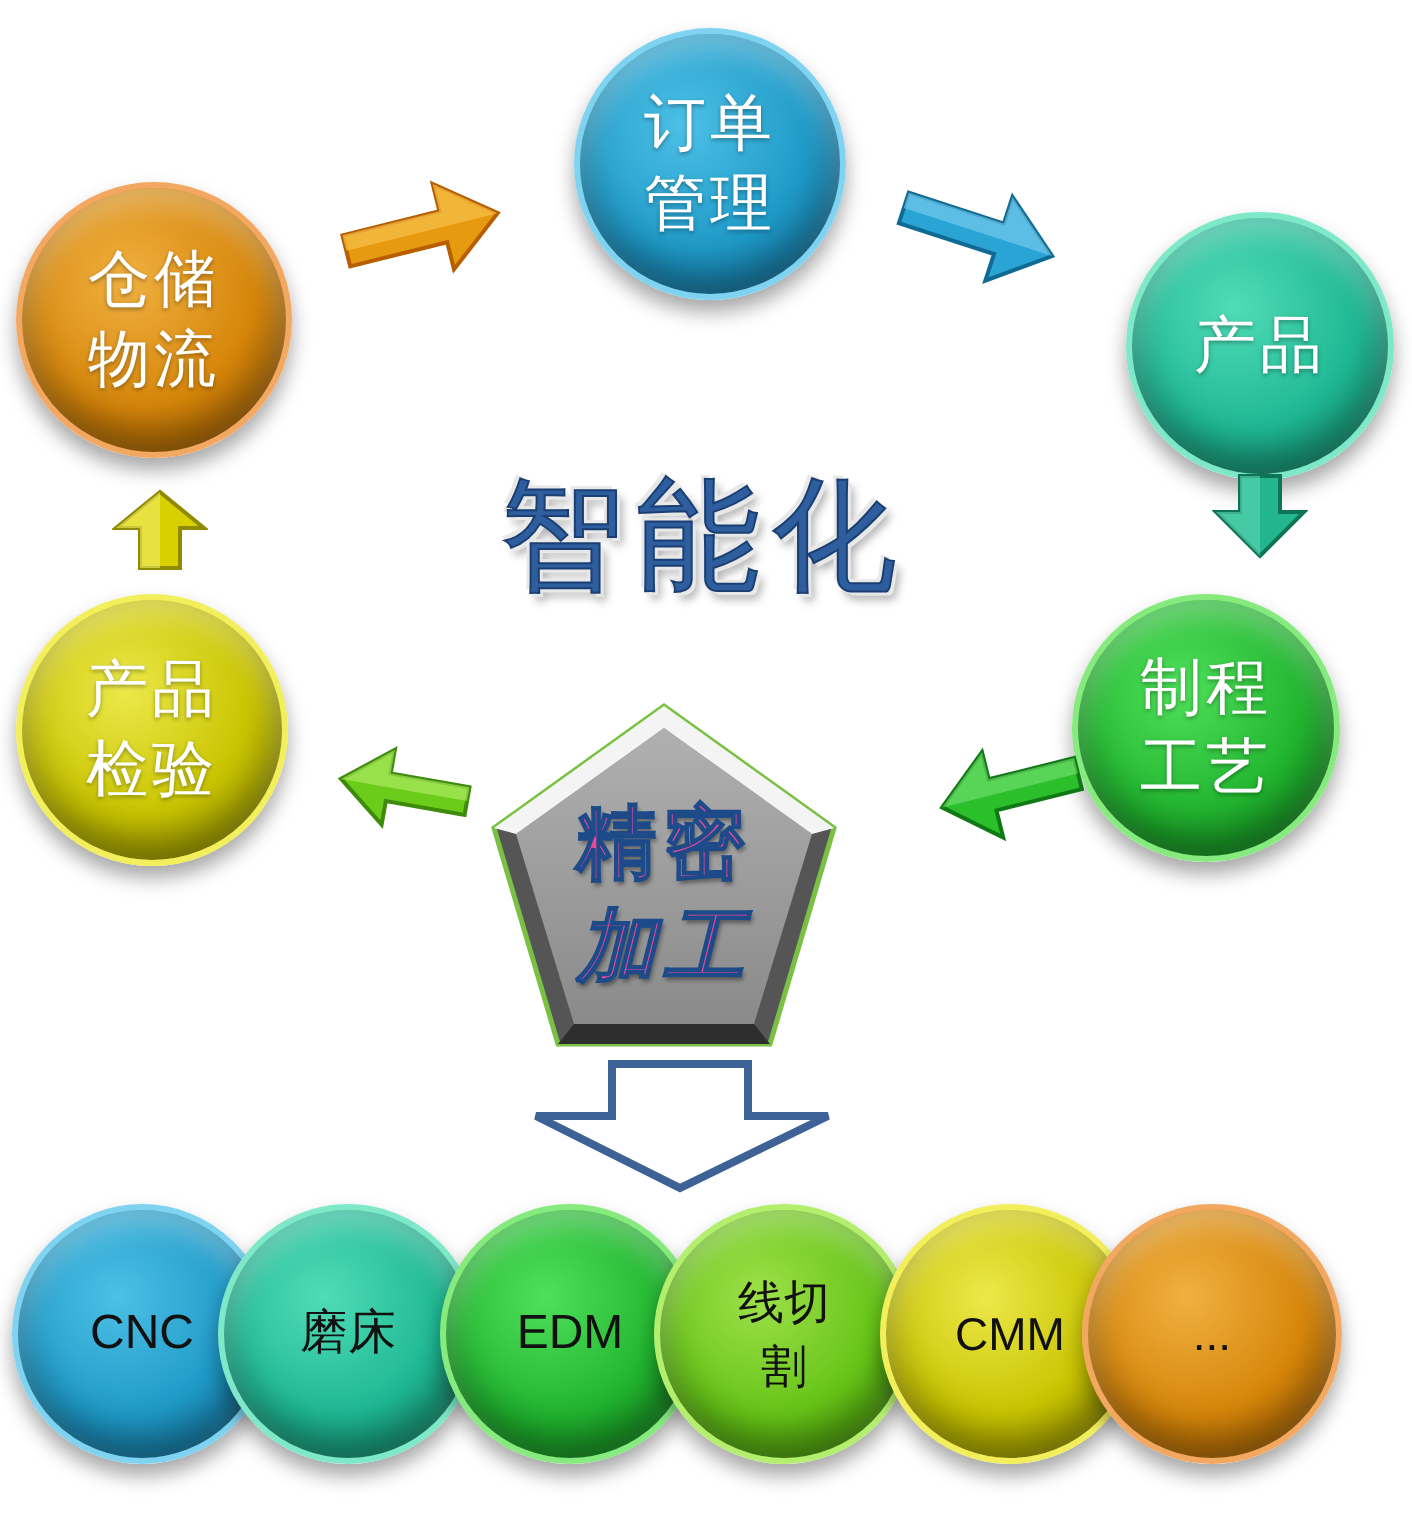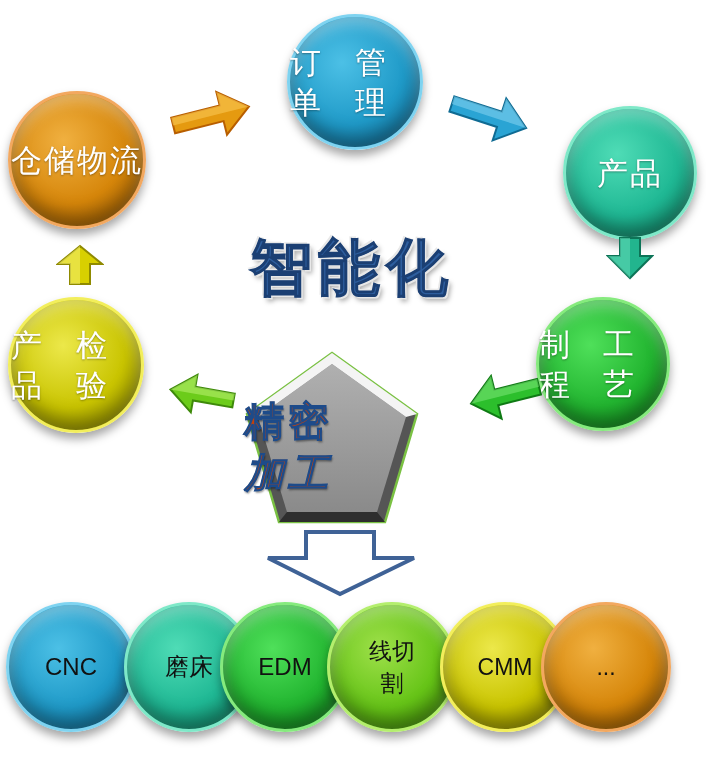--- a/index.html
+++ b/index.html
@@ -1,35 +1,35 @@
 <!DOCTYPE html>
 <html><head>
 <meta charset="utf-8">
 <style>
   html, body { margin:0; padding:0; background:#ffffff; }
   body { width:706px; height:765px; position:relative; overflow:hidden;
          font-family:"DejaVu Sans","Liberation Sans",sans-serif; }
   .node { position:absolute; border-radius:50%; box-sizing:border-box;
-          display:flex; flex-direction:row; align-items:center; justify-content:center;
+          display:flex; flex-direction:column; align-items:center; justify-content:center;
           box-shadow: 0 6px 10px rgba(0,0,0,0.35), inset 0 -10px 18px rgba(0,0,0,0.35), inset 0 8px 14px rgba(255,255,255,0.35); }
   .node .line { color:#ffffff; font-size:31px; line-height:40px; letter-spacing:2px;
                 text-shadow:0 1px 2px rgba(0,0,0,0.35); font-family:"DejaVu Sans",sans-serif; }
   .tool { position:absolute; top:602px; width:130px; height:130px; border-radius:50%; box-sizing:border-box;
           display:flex; flex-direction:column; align-items:center; justify-content:center;
           box-shadow: 0 6px 10px rgba(0,0,0,0.35), inset 0 -10px 18px rgba(0,0,0,0.35), inset 0 8px 14px rgba(255,255,255,0.35); }
   .tool .tline { color:#111111; font-size:24px; line-height:34px; font-family:"Liberation Sans",sans-serif; }
   .tool .small { font-size:23px; line-height:32px; }
   .title { position:absolute; left:232px; top:226px; width:240px; text-align:center;
-           font-size:62px; font-weight:bold; color:#2e5e9e; letter-spacing:6px;
+           font-size:62px; font-weight:normal; color:#2e5e9e; letter-spacing:6px;
            -webkit-text-stroke:1px #1b3f73;
            text-shadow: 2px 2px 0 #e8e8e8, -2px -2px 0 #e8e8e8, 3px 4px 5px rgba(0,0,0,0.35); }
   .arrow { position:absolute; }
   .pentagon-wrap { position:absolute; left:244px; top:350px; width:176px; height:175px; }
-  .pent-text { position:absolute; left:0; width:176px; font-size:40px; font-weight:bold;
-               color:#c2410c; letter-spacing:4px; -webkit-text-stroke:1px #1d4b8a;
+  .pent-text { position:absolute; left:0; width:176px; text-align:center; font-size:40px; font-weight:bold;
+               color:#ec4899; letter-spacing:4px; -webkit-text-stroke:1px #1d4b8a;
                text-shadow:1px 2px 2px rgba(0,0,0,0.4); }
 </style>
 </head>
 <body>
 
 <div class="title">智能化</div>
 
 <div class="node" style="left:287px; top:14px; width:136px; height:136px; background:radial-gradient(circle at 40% 35%, #4cc0e6 0%, #1f9ac8 55%, #0f5f86 100%); border:3px solid #7fd3f0;">
   <span class="line">订单</span>
   <span class="line">管理</span>
@@ -109,21 +109,21 @@
   <div class="pent-text" style="top:96px;font-style:italic;">加工</div>
 </div>
 
 <svg class="arrow" style="left:262px; top:528px;" width="160" height="70" viewBox="0 0 160 70">
   <polygon points="44,4 112,4 112,30 152,30 78,66 6,30 44,30" fill="#ffffff" stroke="#3f6296" stroke-width="4" stroke-linejoin="miter"></polygon>
 </svg>
 
 <div class="tool" style="left:6px; background:radial-gradient(circle at 40% 35%, #4cc0e6 0%, #1f9ac8 55%, #0f5f86 100%); border:3px solid #7fd3f0; z-index:1;">
   <span class="tline">CNC</span>
 </div>
-<div class="tool" style="left:124px; background:radial-gradient(circle at 40% 35%, #4fdcb6 0%, #1fb894 55%, #0d7457 100%); border:3px solid #7fe8c8; z-index:2;">
+<div class="tool" style="left:109px; background:radial-gradient(circle at 40% 35%, #4fdcb6 0%, #1fb894 55%, #0d7457 100%); border:3px solid #7fe8c8; z-index:2;">
   <span class="tline">磨床</span>
 </div>
 <div class="tool" style="left:220px; background:radial-gradient(circle at 40% 35%, #4fe05a 0%, #22b530 55%, #0d6f17 100%); border:3px solid #86ea7e; z-index:3;">
   <span class="tline">EDM</span>
 </div>
 <div class="tool" style="left:327px; background:radial-gradient(circle at 40% 35%, #9ee04a 0%, #66c417 55%, #357a05 100%); border:3px solid #b4ee6e; z-index:4;">
   <span class="tline small">线切</span>
   <span class="tline small">割</span>
 </div>
 <div class="tool" style="left:440px; background:radial-gradient(circle at 40% 35%, #ece84a 0%, #c9c400 55%, #7d7a00 100%); border:3px solid #f2ee5c; z-index:5;">

